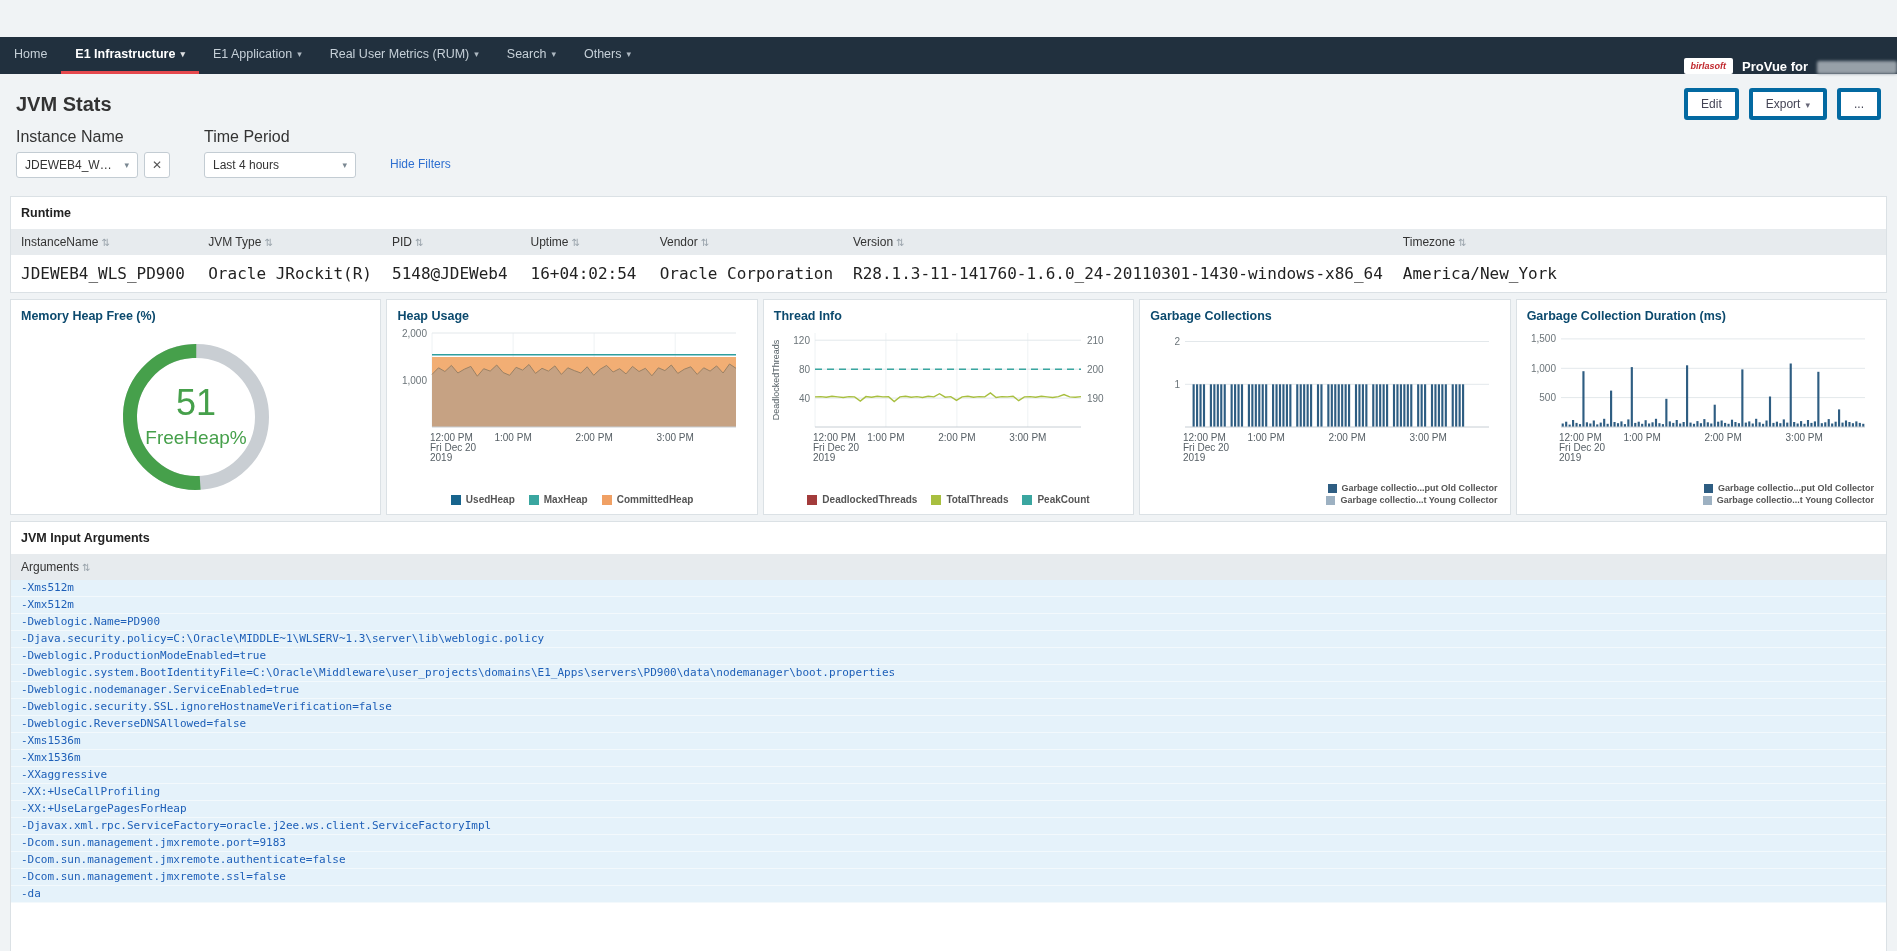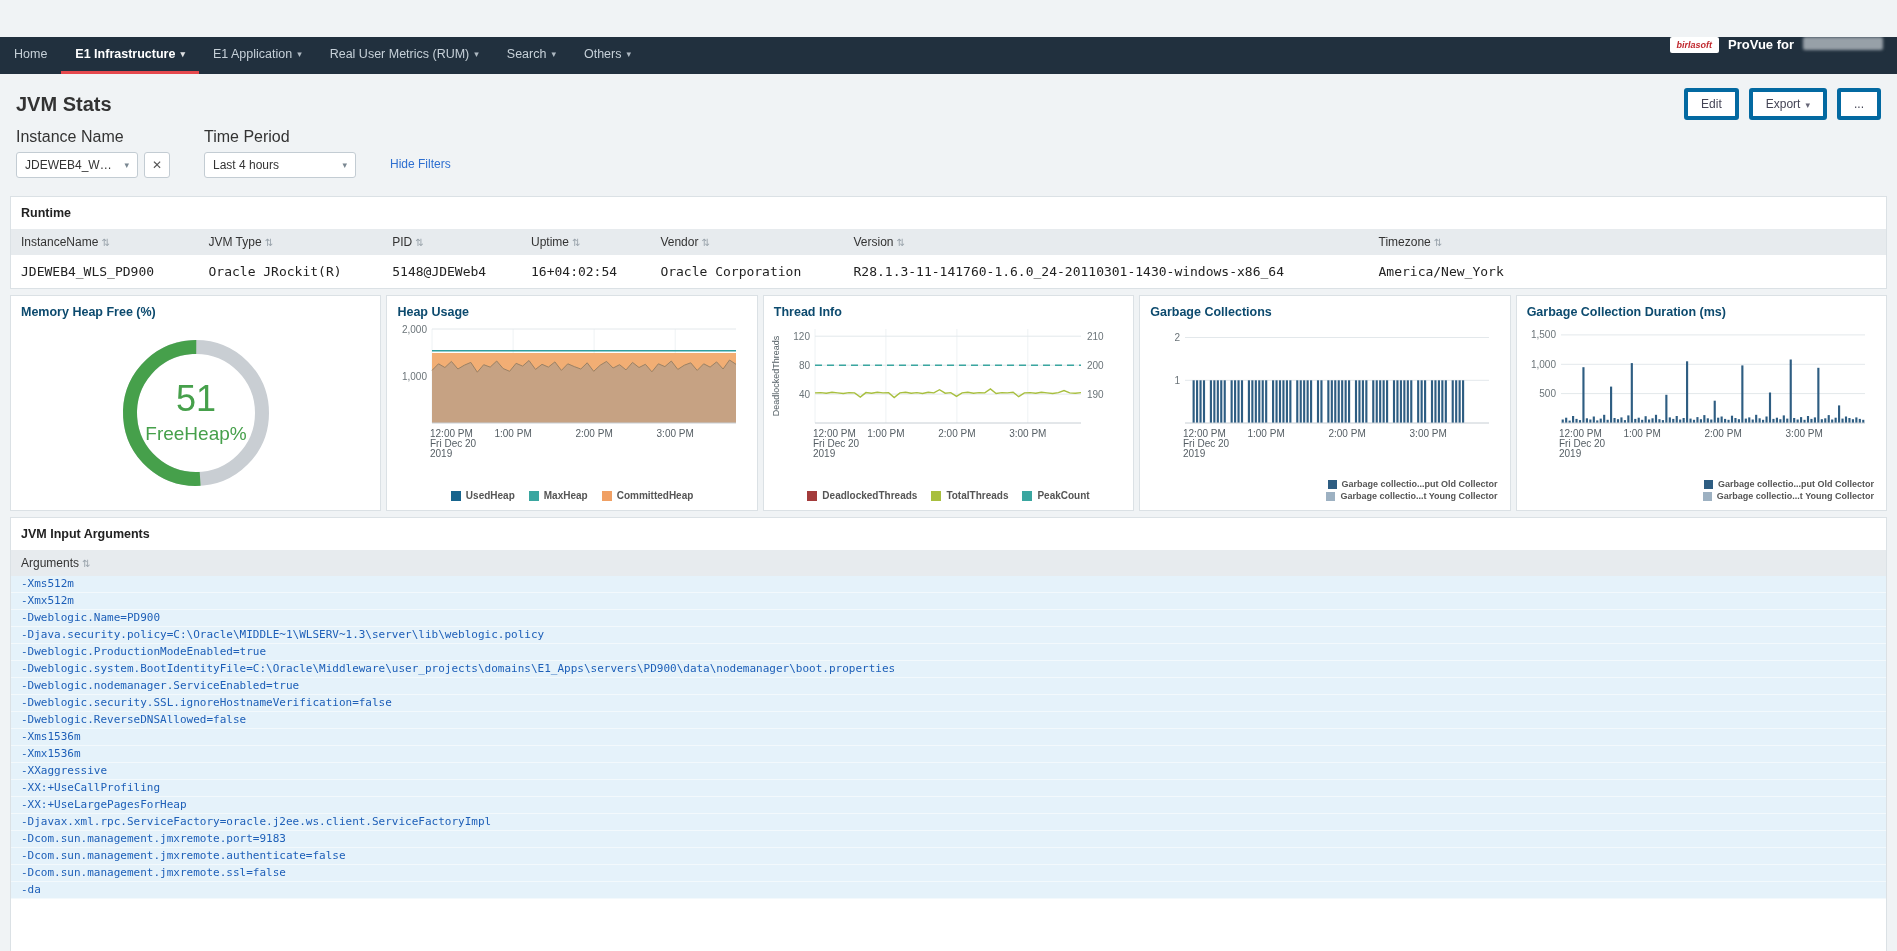--- a/index.html
+++ b/index.html
@@ -5,21 +5,21 @@
   * { box-sizing: border-box; }
   body { margin:0; font-family:"Liberation Sans", sans-serif; background:#f0f3f5; }
   .screen { width:1897px; height:951px; overflow:hidden; background:#f0f3f5;margin-top:37px; }
 
   
   .topnav { height:37px; background:#21303e; display:flex; align-items:stretch; color:#c6d0d8; font-size:12.5px; }
   .nav-items { display:flex; }
   .nav-item { display:flex; align-items:center; gap:5px; padding:0 14px; cursor:pointer; border-bottom:3px solid transparent; }
   .nav-item.active { color:#fff; font-weight:bold; border-bottom-color:#e5484d; }
   .nav-caret { font-size:9px; opacity:.85; }
-  .nav-right { margin-left:auto; display:flex; align-items:flex-start; gap:9px; padding-right:14px; }
+  .nav-right { margin-left:auto; display:flex; align-items:flex-end; gap:9px; }
   .logo-box { background:#fff; color:#c0272d; font-size:9px; font-style:italic; font-weight:bold; padding:3px 7px; border-radius:2px; }
   .brand { color:#fff; font-weight:bold; font-size:13px; }
   .redacted { width:80px; height:13px; background:#97a0a8; border-radius:2px; filter:blur(1.5px); }
 
   
   .page-head { display:flex; justify-content:space-between; align-items:center; padding:14px 16px 2px; }
   .page-head h1 { font-size:20px; margin:0; color:#333; }
   .head-btns { display:flex; gap:10px; }
   .btn { background:#fff; border:4px solid #0369a1; border-radius:3px; padding:5px 13px; font-size:12px; color:#445; cursor:pointer; font-family:inherit; }
   .btn .btn-caret { font-size:9px; margin-left:5px; color:#667; }
@@ -36,21 +36,21 @@
   .clear-btn { width:26px; height:26px; background:#fff; border:1px solid #c3ccd3; border-radius:3px; font-size:12px; color:#555; cursor:pointer; }
   .hide-filters { font-size:12px; color:#2e6fd0; text-decoration:none; margin-bottom:7px; cursor:pointer; }
 
   
   .content { padding:0 10px; }
   .panel { background:#fff; border:1px solid #dbe1e5; margin-bottom:6px; }
   .panel-title { font-size:12.5px; font-weight:bold; color:#222; padding:9px 10px; }
 
   .runtime-table { width:100%; border-collapse:collapse; }
   .runtime-table th { background:#e7ebee; font-weight:normal; color:#333; text-align:left; padding:6px 10px; font-size:12px; white-space:nowrap; cursor:pointer; }
-  .runtime-table td { font-family:"DejaVu Sans Mono", monospace; font-size:13px; color:#222; padding:9px 10px; white-space:nowrap; }
+  .runtime-table td { font-family:"DejaVu Sans Mono", monospace; font-size:16px; color:#222; padding:9px 10px; white-space:nowrap; }
   .sort-icon { color:#98a2aa; font-size:10px; margin-left:3px; }
 
   
   .cards { display:flex; gap:5px; margin-bottom:6px; }
   .card { flex:1; background:#fff; border:1px solid #dbe1e5; display:flex; flex-direction:column; min-width:0; }
   .card-title { font-size:12.5px; font-weight:bold; color:#0c4a6e; padding:9px 10px 2px; }
   .chart-body { flex:1; }
   .chart-body svg { display:block; margin:0 auto; }
   .chart-legend { display:flex; justify-content:center; gap:14px; font-size:10px; color:#555; padding:2px 8px 9px; flex-wrap:wrap; }
   .chart-legend.stacked { flex-direction:column; align-items:flex-end; gap:2px; font-size:9px; padding-right:12px; }

